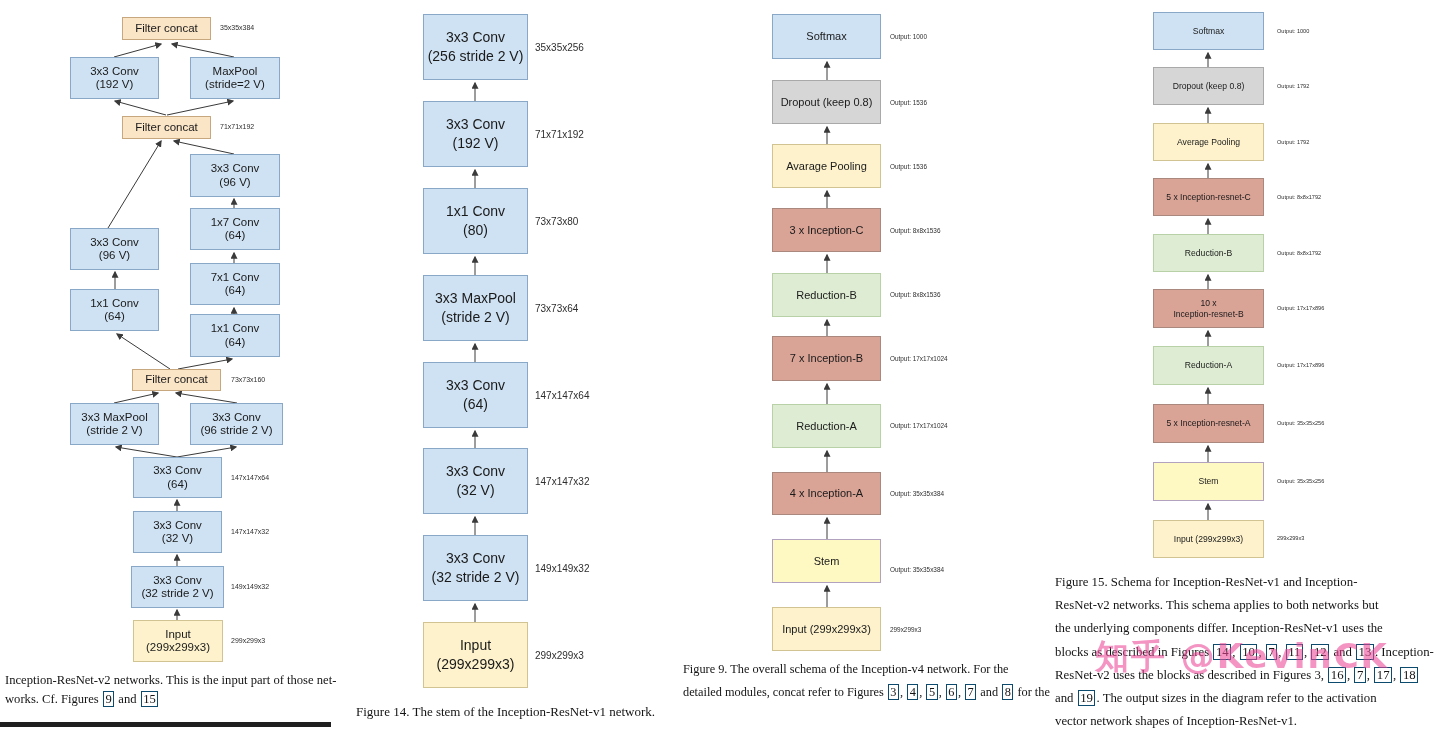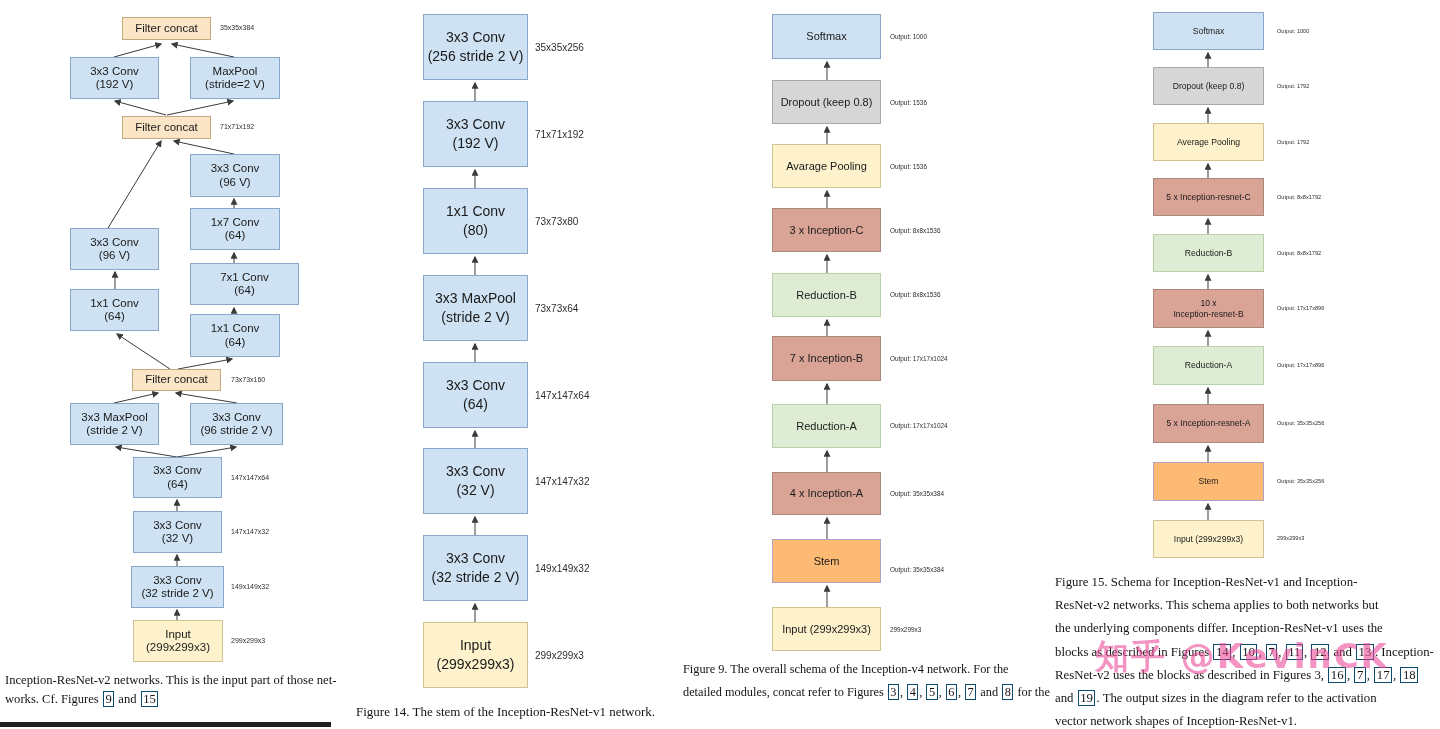--- a/index.html
+++ b/index.html
@@ -12,21 +12,21 @@
   .f3 .node,.node.f3{font-size:11.5px;line-height:13.5px;}
   .node.f14{font-size:14px;line-height:19px;}
   .node.f9{font-size:11px;line-height:13px;}
   .node.f15{font-size:8.6px;line-height:10.5px;}
   .c-blue{background:#cfe2f3;border-color:#89a7c6;}
   .c-tan{background:#fbe5c7;border-color:#c7a87e;}
   .c-yellow{background:#fdf2cc;border-color:#d2c492;}
   .c-gray{background:#d6d6d6;border-color:#a9a9a9;}
   .c-salmon{background:#d9a396;border-color:#aa887e;}
   .c-green{background:#ddecd2;border-color:#b9d1a6;}
-  .c-purple{background:#fdba74;border-color:#b3a2bf;}
+  .c-purple{background:#fef9c3;border-color:#b3a2bf;}
   .slab{position:absolute;color:#2e2e2e;white-space:nowrap;font-family:"Liberation Sans",sans-serif;}
   .s3{font-size:7px;}
   .s14{font-size:10px;}
   .s9{font-size:6.4px;}
   .s15{font-size:5.6px;}
   .cap{position:absolute;color:#141414;font-family:"Liberation Serif",serif;}
   .cap .capline{white-space:nowrap;}
   .cap3{font-size:12.6px;line-height:19.2px;}
   .cap14{font-size:13px;line-height:16px;}
   .cap9{font-size:12.3px;line-height:23px;}
@@ -103,21 +103,21 @@
   <div class="node f3 c-tan" style="left:122px;top:17px;width:89px;height:23px">Filter concat</div>
   <div class="node f3 c-blue" style="left:70px;top:57px;width:89px;height:42px">3x3 Conv
 (192 V)</div>
   <div class="node f3 c-blue" style="left:190px;top:57px;width:90px;height:42px">MaxPool
 (stride=2 V)</div>
   <div class="node f3 c-tan" style="left:122px;top:116px;width:89px;height:23px">Filter concat</div>
   <div class="node f3 c-blue" style="left:190px;top:154px;width:90px;height:43px">3x3 Conv
 (96 V)</div>
   <div class="node f3 c-blue" style="left:190px;top:208px;width:90px;height:42px">1x7 Conv
 (64)</div>
-  <div class="node f3 c-blue" style="left:190px;top:263px;width:109px;height:42px">7x1 Conv
+  <div class="node f3 c-blue" style="left:190px;top:263px;width:90px;height:42px">7x1 Conv
 (64)</div>
   <div class="node f3 c-blue" style="left:190px;top:314px;width:90px;height:43px">1x1 Conv
 (64)</div>
   <div class="node f3 c-blue" style="left:70px;top:228px;width:89px;height:42px">3x3 Conv
 (96 V)</div>
   <div class="node f3 c-blue" style="left:70px;top:289px;width:89px;height:42px">1x1 Conv
 (64)</div>
   <div class="node f3 c-tan" style="left:132px;top:369px;width:89px;height:22px">Filter concat</div>
   <div class="node f3 c-blue" style="left:70px;top:403px;width:89px;height:42px">3x3 MaxPool
 (stride 2 V)</div>

